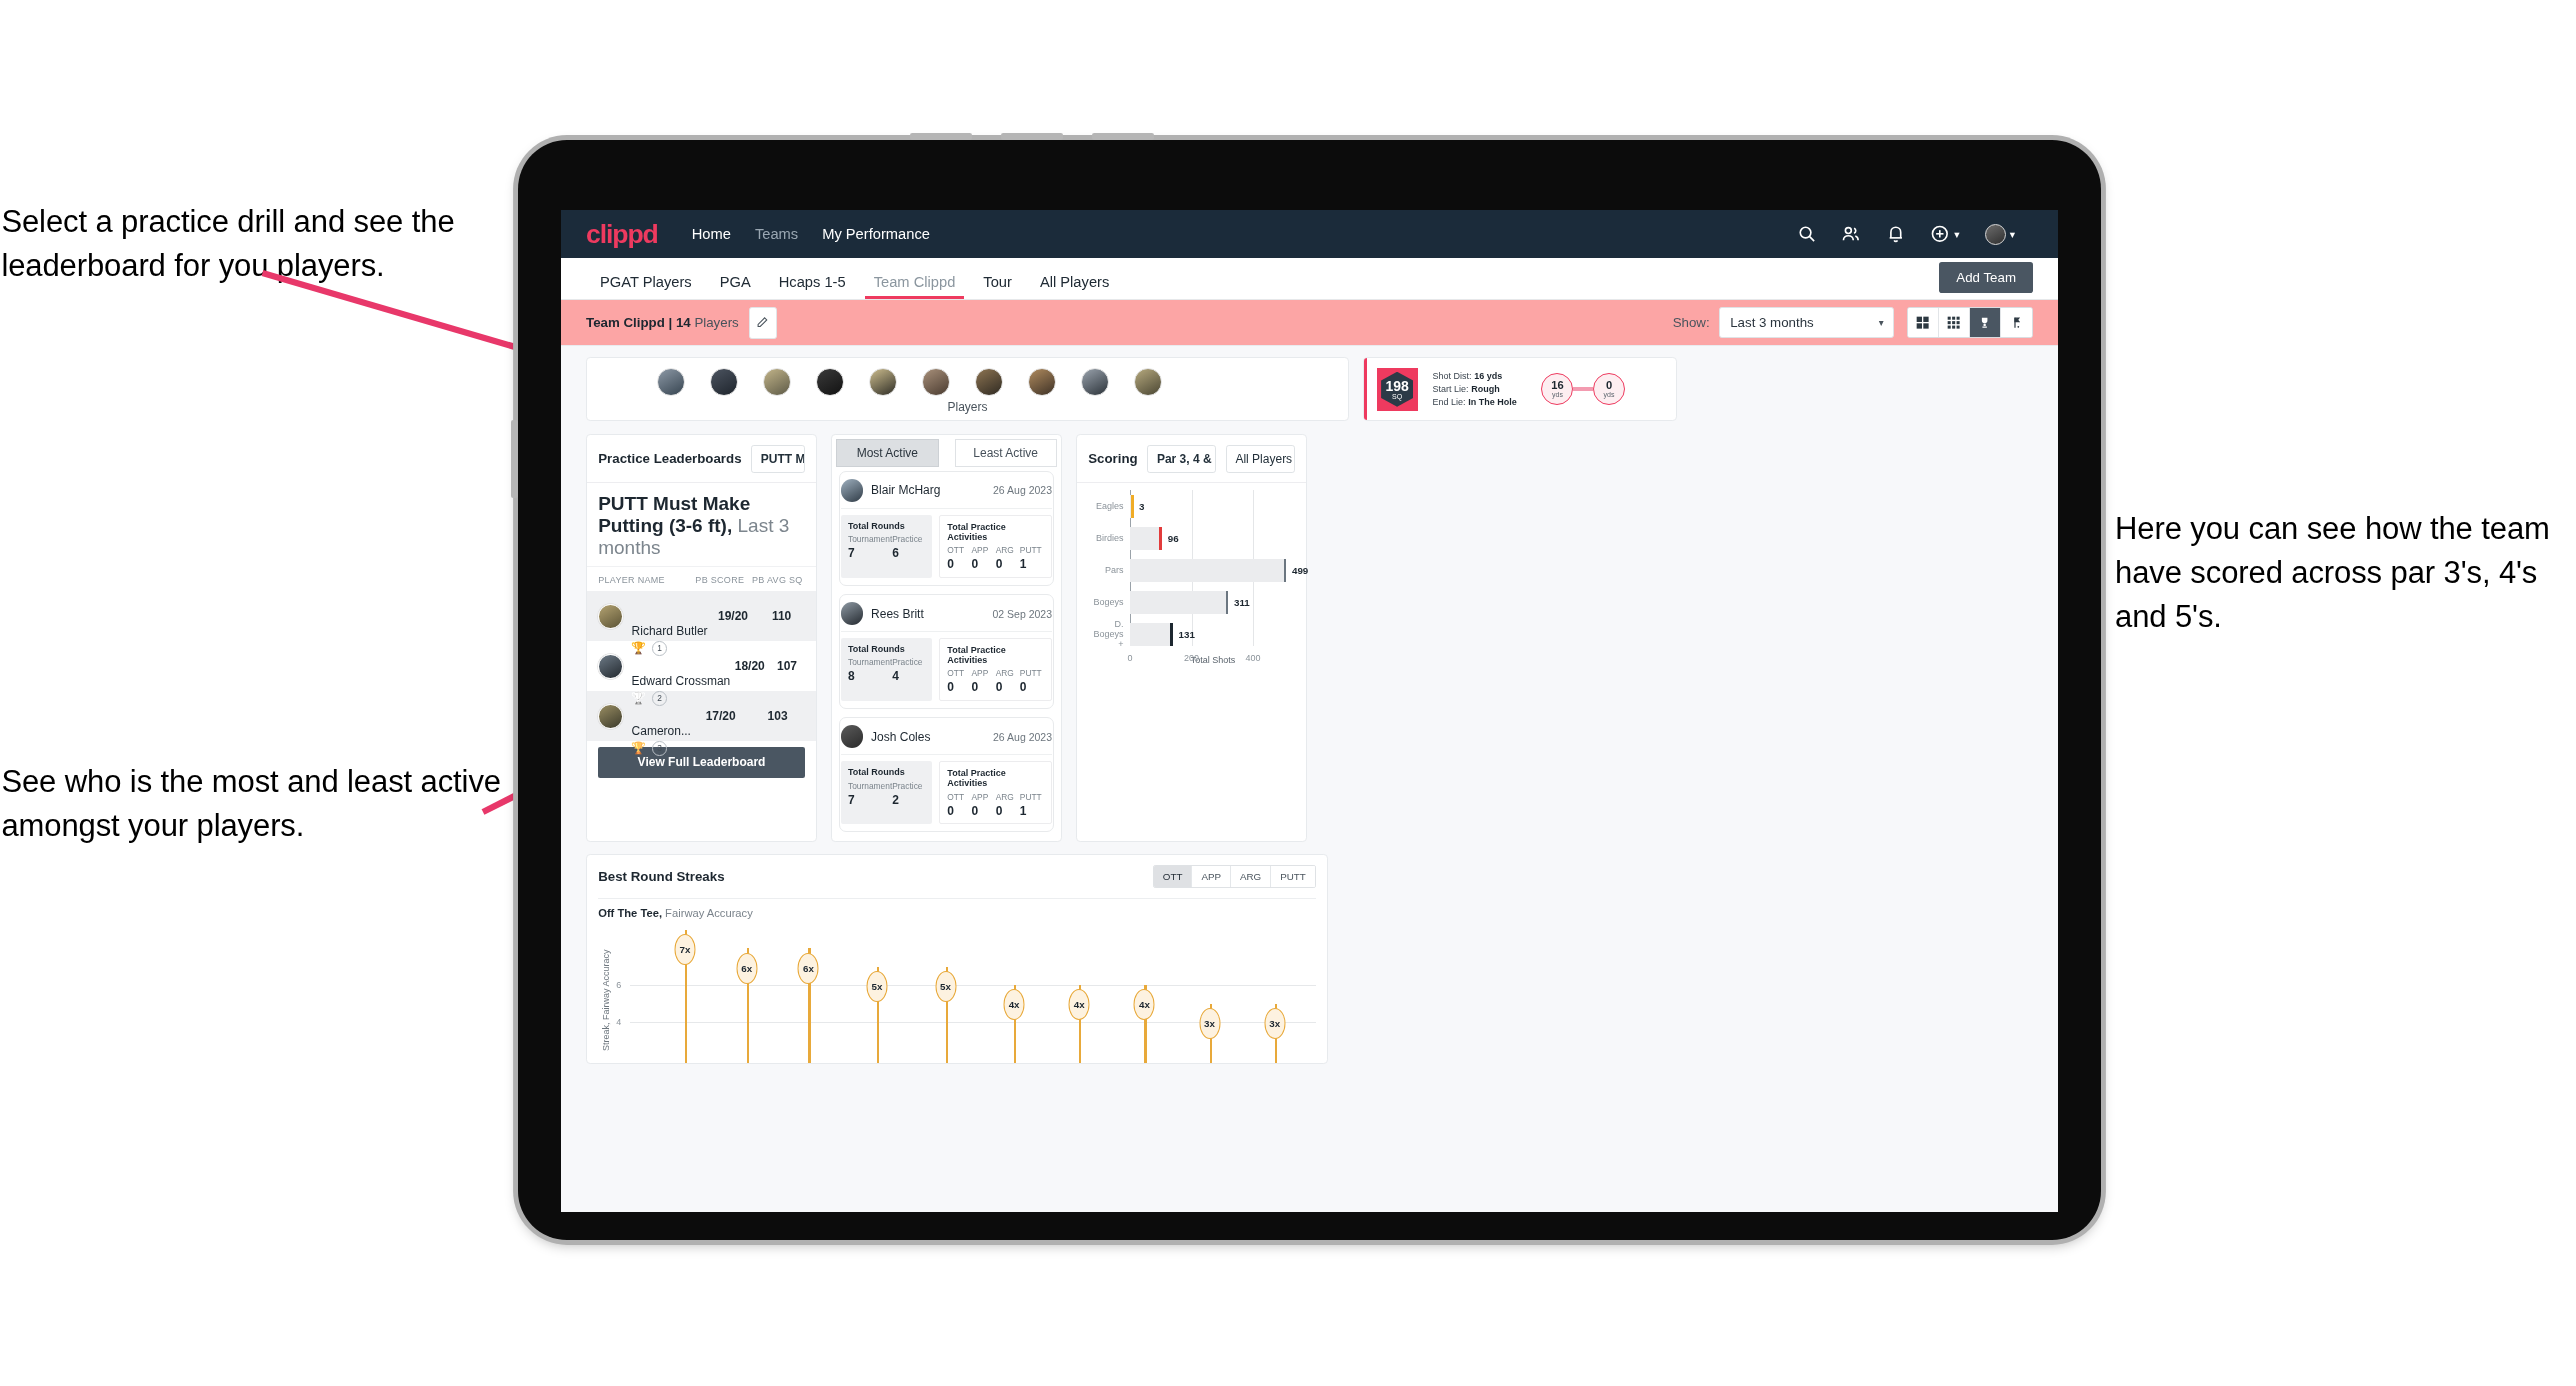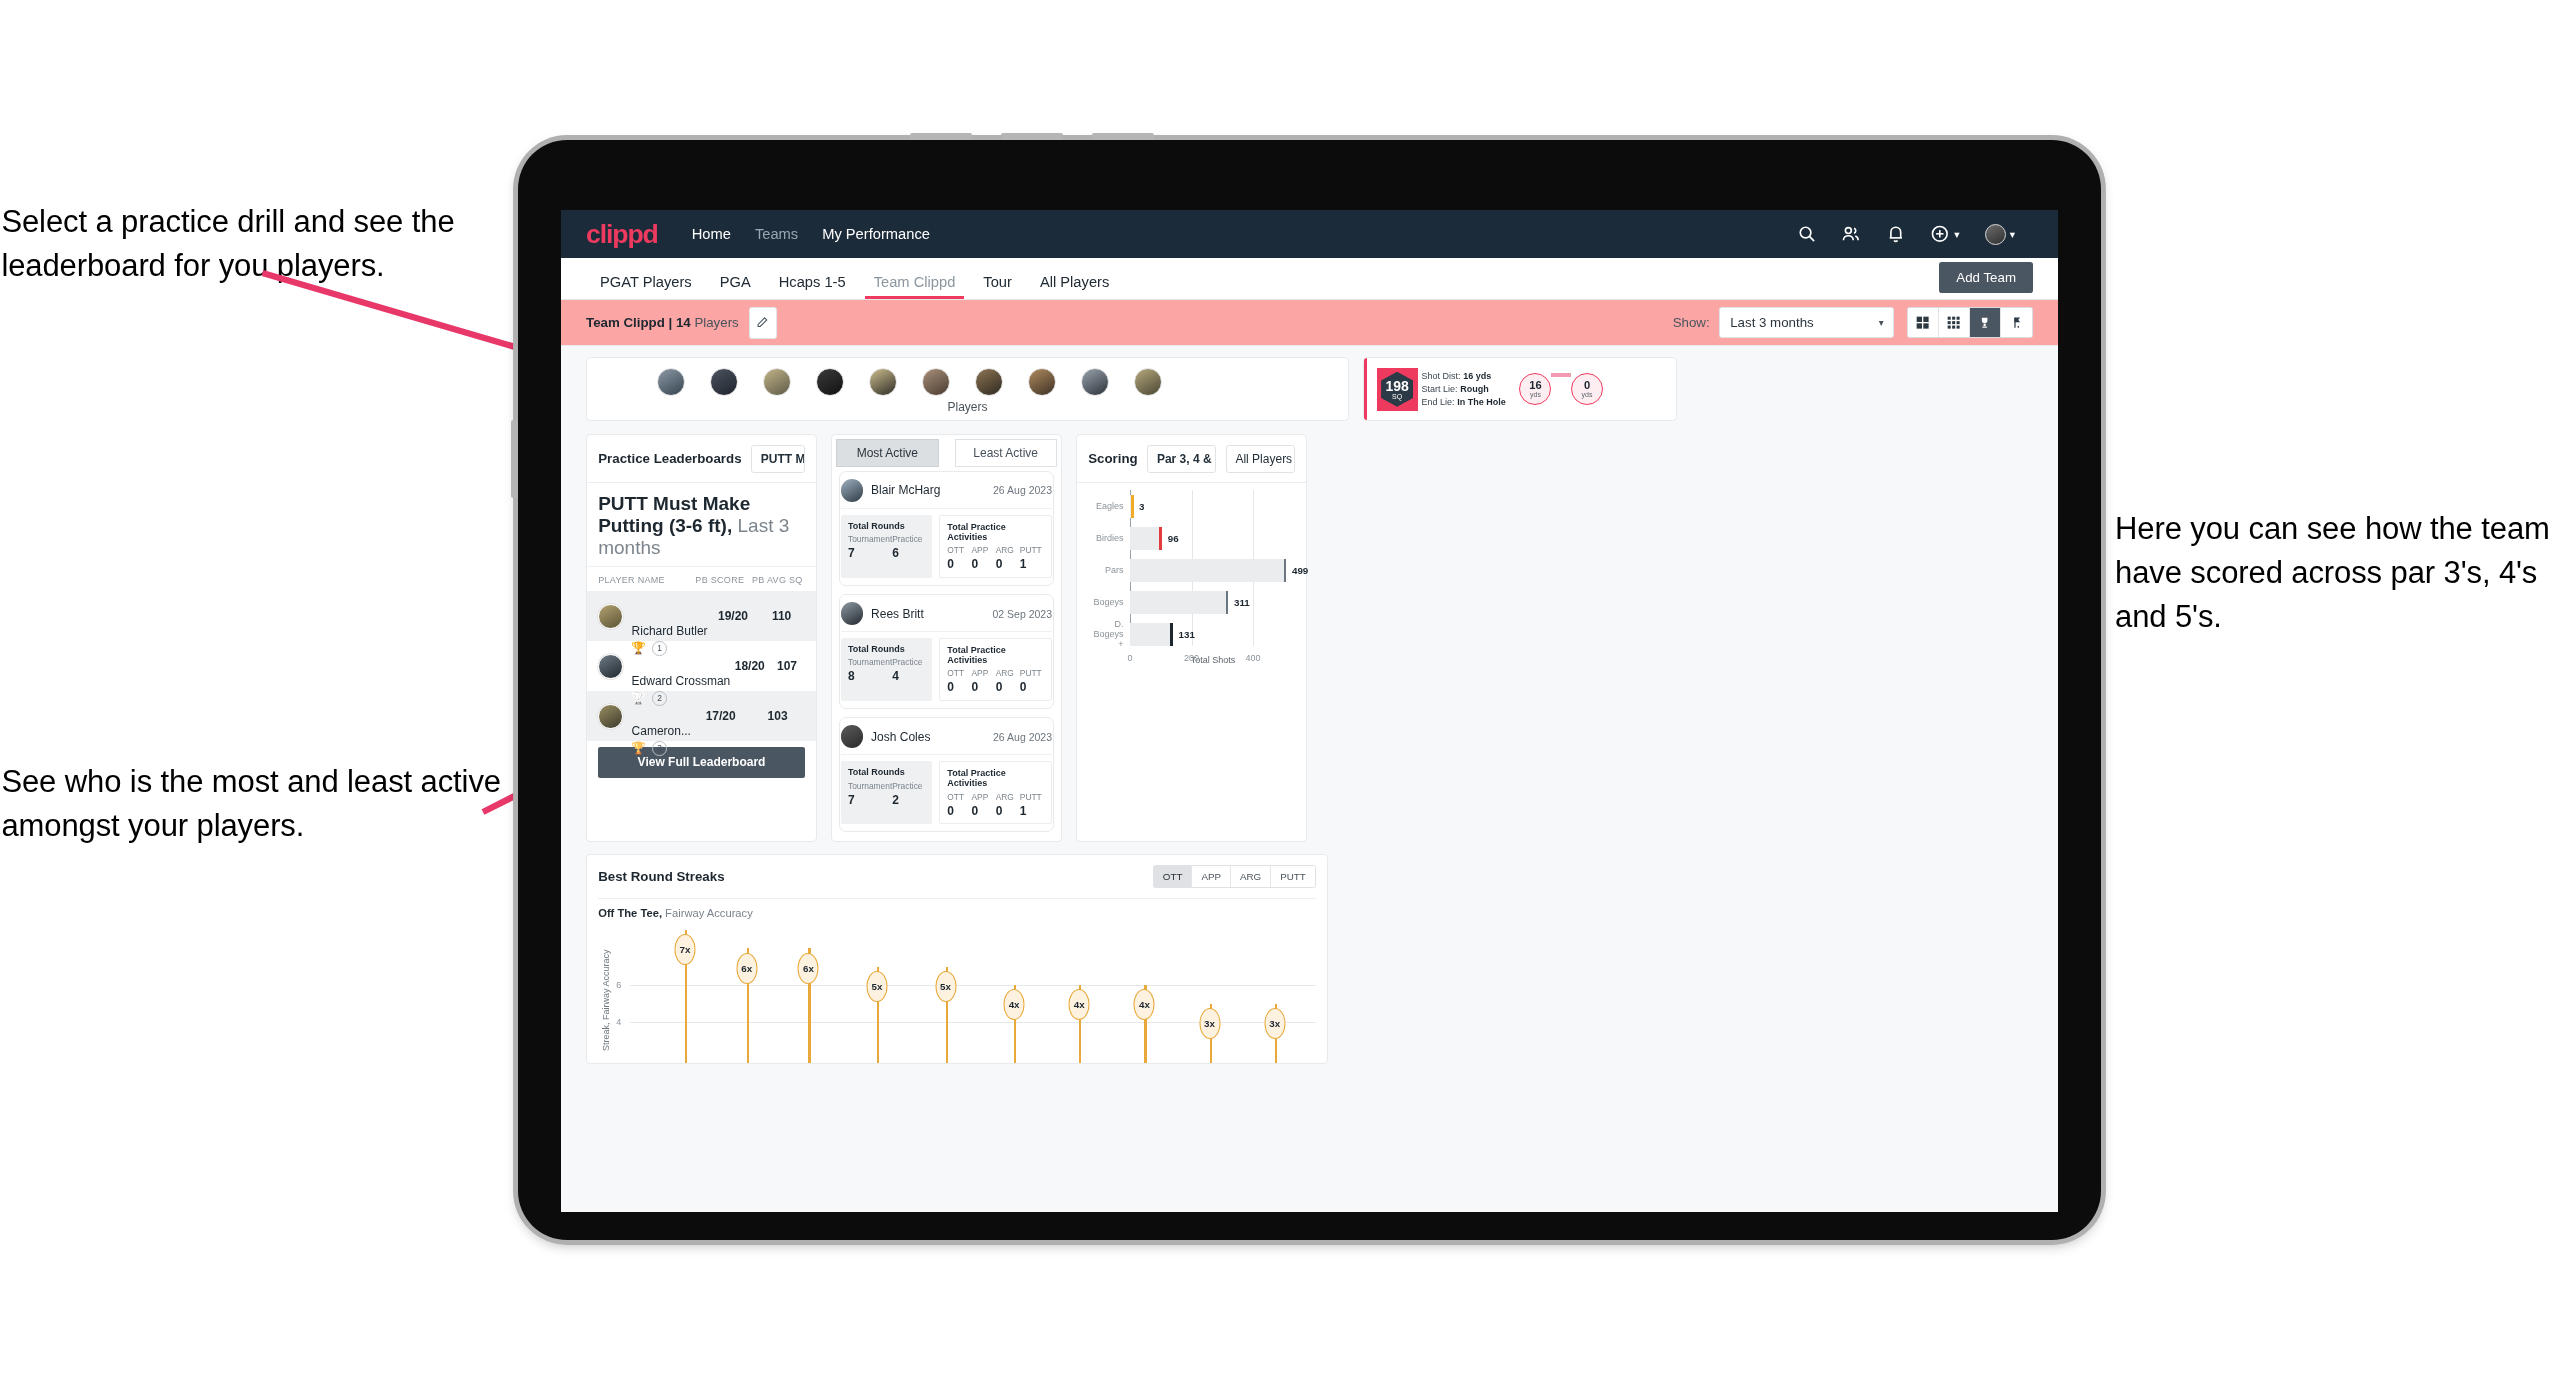--- a/index.html
+++ b/index.html
@@ -172,36 +172,36 @@
     border: 1.4px solid #e4e4e4; flex: none;
   }
   #players-caption {
     position: absolute; left: 0; right: 0; top: 42px;
     text-align: center; font-size: 12px; color: #49535c;
   }
   #shot-card { width: 314px; height: 64px; overflow: hidden; position: relative; padding: 5.6px 7px; }
   #shot-card::before {
     content: ""; position: absolute; left: 0; top: 0; bottom: 0; width: 2.8px; background: #ee3a5f;
   }
-  #shot-inner { display: flex; align-items: center; gap: 4px; height: 100%; padding-left: 5.6px; }
+  #shot-inner { display: flex; align-items: center; gap: 15px; height: 100%; padding-left: 5.6px; }
   #shot-badge {
     width: 41px; height: 43px; background: #ee3a5f; display: flex;
     align-items: center; justify-content: center; flex: none;
   }
   #shot-hex {
     width: 32px; height: 35px; background: #2b3a47;
     clip-path: polygon(50% 0,100% 25%,100% 75%,50% 100%,0 75%,0 25%);
     display: flex; flex-direction: column; align-items: center; justify-content: center;
     color: #fff;
   }
   #shot-hex .n { font-size: 14px; font-weight: 700; line-height: 1; }
   #shot-hex .u { font-size: 7px; }
   #shot-lines { font-size: 9px; color: #3c4650; line-height: 1.45; flex: none; }
   #shot-lines b { color: #1d2730; }
-  #shot-dist { display: flex; align-items: flex-start; margin-left: 9.8px; }
+  #shot-dist { display: flex; align-items: center; margin-left: 9.8px; }
   .yds-circ {
     width: 32px; height: 32px; border-radius: 50%;
     border: 1.4px solid #ee3a5f; background: #fdeef1;
     display: flex; flex-direction: column; align-items: center; justify-content: center;
   }
   .yds-circ .n { font-size: 11.2px; font-weight: 700; color: #1d2730; line-height: 1; }
   .yds-circ .u { font-size: 7px; color: #5b646d; }
   #yds-link { width: 19.6px; height: 3.5px; background: #f39bb0; }
 
   

